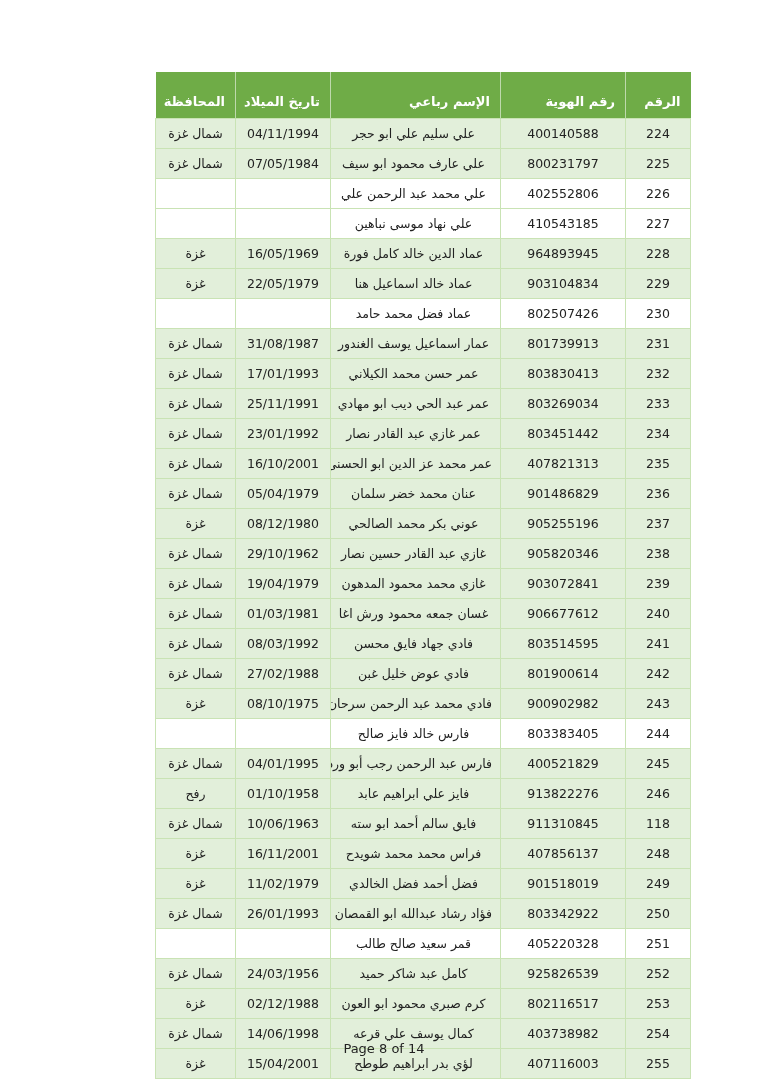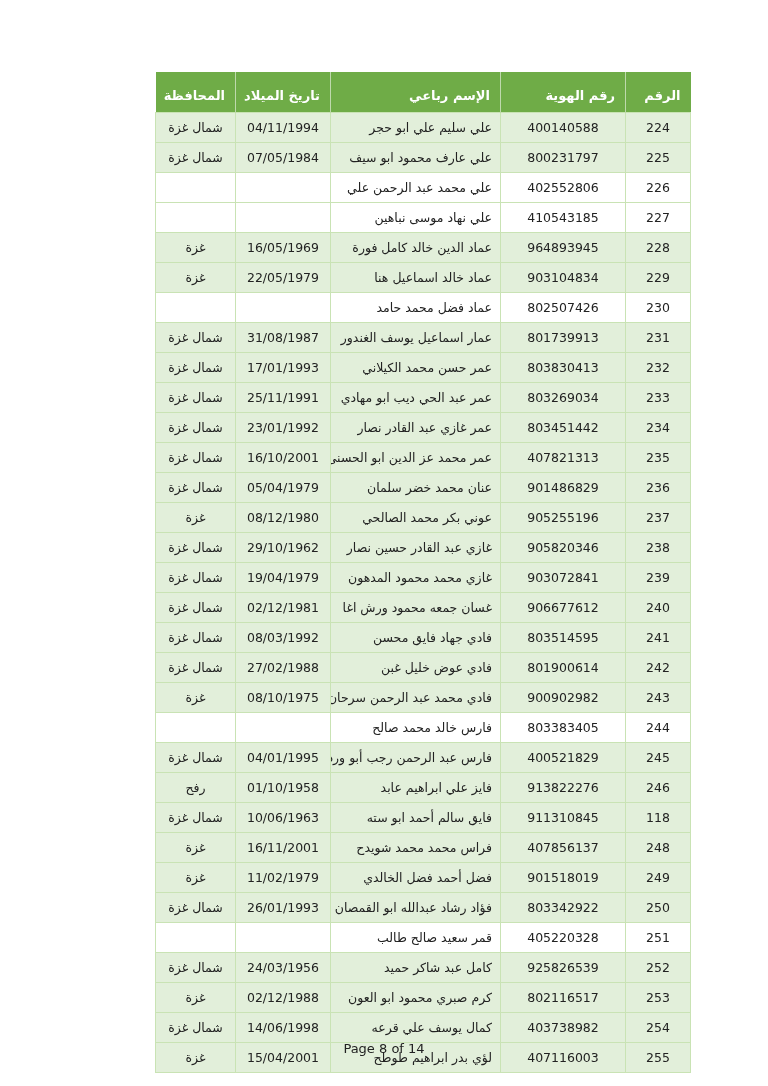--- a/index.html
+++ b/index.html
@@ -21,32 +21,32 @@
     direction:rtl;
   }
   col.c-num{width:65px;}
   col.c-id{width:125px;}
   col.c-name{width:170px;}
   col.c-dob{width:95px;}
   col.c-gov{width:80px;}
   th{
     background:var(--header-bg);color:#ffffff;font-weight:bold;
     font-size:13px;height:34px;text-align:right;
-    padding:6px 10px 0 4px;border-right:1px solid rgba(255,255,255,.55);
+    padding:12px 10px 0 4px;border-right:1px solid rgba(255,255,255,.55);
     vertical-align:middle;white-space:nowrap;
   }
   th:first-child{border-right:none;margin-top:20px;}
   td{
     height:29px;font-size:12.5px;color:var(--ink);
     text-align:center;vertical-align:middle;
     border:1px solid var(--grid);background:#ffffff;
     padding:0 4px;white-space:nowrap;overflow:hidden;
   }
   tr.shaded td{background:var(--band-bg);}
-  td.cell-name{text-align:right;padding-left:4px;padding-right:8px;margin-top:44px;}
+  td.cell-name{text-align:center;padding-left:4px;padding-right:8px;margin-top:44px;}
   .footer{
     position:absolute;left:0;bottom:30px;width:100%;
     text-align:center;font-size:13px;color:var(--ink);
     direction:ltr;
   }
 </style>
 </head>
 <body>
 
 <div class="page">
@@ -178,21 +178,21 @@
           <td class="cell-num">239</td>
           <td class="cell-id">903072841</td>
           <td class="cell-name">غازي محمد محمود المدهون</td>
           <td class="cell-dob">19/04/1979</td>
           <td class="cell-gov">شمال غزة</td>
         </tr>
         <tr class="shaded">
           <td class="cell-num">240</td>
           <td class="cell-id">906677612</td>
           <td class="cell-name">غسان جمعه محمود ورش اغا</td>
-          <td class="cell-dob">02/12/1981</td>
+          <td class="cell-dob">01/03/1981</td>
           <td class="cell-gov">شمال غزة</td>
         </tr>
         <tr class="shaded">
           <td class="cell-num">241</td>
           <td class="cell-id">803514595</td>
           <td class="cell-name">فادي جهاد فايق محسن</td>
           <td class="cell-dob">08/03/1992</td>
           <td class="cell-gov">شمال غزة</td>
         </tr>
         <tr class="shaded">
@@ -205,21 +205,21 @@
         <tr class="shaded">
           <td class="cell-num">243</td>
           <td class="cell-id">900902982</td>
           <td class="cell-name">فادي محمد عبد الرحمن سرحان</td>
           <td class="cell-dob">08/10/1975</td>
           <td class="cell-gov">غزة</td>
         </tr>
         <tr>
           <td class="cell-num">244</td>
           <td class="cell-id">803383405</td>
-          <td class="cell-name">فارس خالد محمد صالح</td>
+          <td class="cell-name">فارس خالد فايز صالح</td>
           <td class="cell-dob"></td>
           <td class="cell-gov"></td>
         </tr>
         <tr class="shaded">
           <td class="cell-num">245</td>
           <td class="cell-id">400521829</td>
           <td class="cell-name">فارس عبد الرحمن رجب أبو وردة</td>
           <td class="cell-dob">04/01/1995</td>
           <td class="cell-gov">شمال غزة</td>
         </tr>

